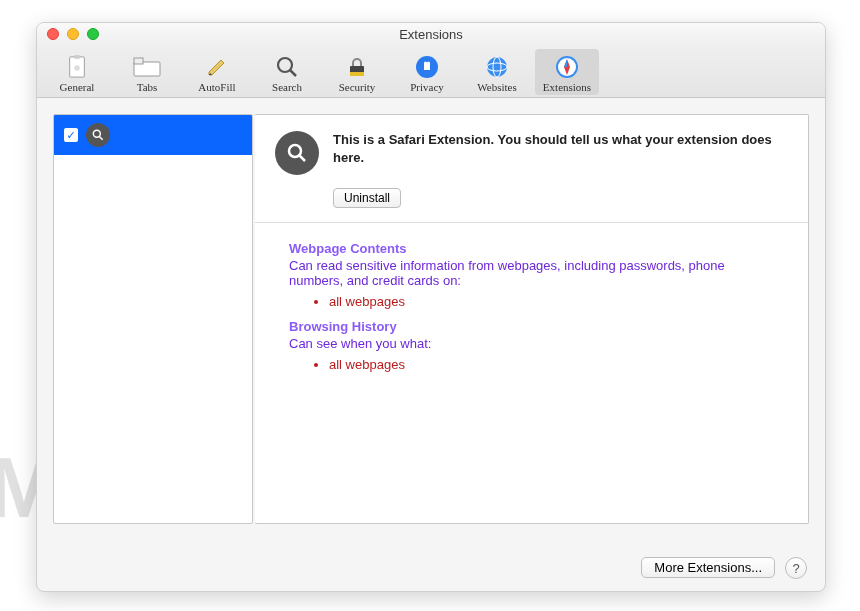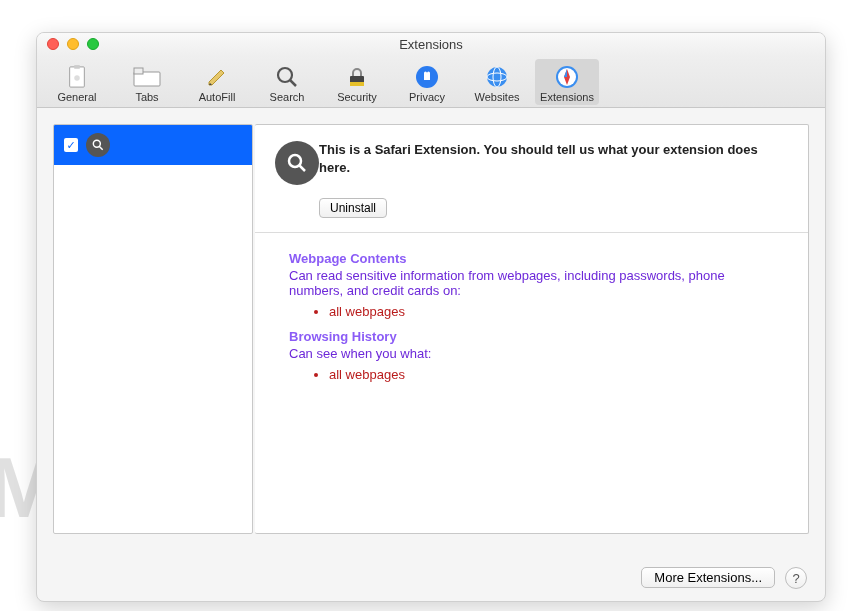--- a/index.html
+++ b/index.html
@@ -7,21 +7,21 @@
       font-family: -apple-system, "Helvetica Neue", Arial, sans-serif;
       background: #ffffff;
       width: 860px;
       height: 611px;
       position: relative;
       overflow: hidden;
     }
     .window {
       position: absolute;
       left: 36px;
-      top: 32px;
+      top: 22px;
       width: 790px;
       height: 570px;
       background: #f5f5f5;
       border: 1px solid #cfcfcf;
       border-radius: 8px;
       box-shadow: 0 6px 22px rgba(0,0,0,0.18);
       display: flex;
       flex-direction: column;
       overflow: hidden;
     }
@@ -39,20 +39,21 @@
     .tl.yellow { background:#ffbd2e; border:0.5px solid #e1a116;}
     .tl.green { background:#28c840; border:0.5px solid #17a92c;}
     .title {
       position:absolute; left:0; right:0; text-align:center;
       font-size:13px; color:#3a3a3a; font-weight:500;
     }
     .toolbar {
       display:flex; gap:6px; padding:4px 8px 2px;
       background: linear-gradient(#efefef,#e5e5e5);
       border-bottom:1px solid #c7c7c7;
+      font-family:Liberation Serif, serif;
     }
     .toolbar-item {
       width:64px; text-align:center; padding:4px 0 2px;
       border-radius:4px; font-size:11px; color:#323232;
       cursor:pointer;
     }
     .toolbar-item.selected { background:#d6d6d6; }
     .toolbar-item .ticon {
       height:28px; display:flex; align-items:center; justify-content:center;
     }
@@ -80,21 +81,21 @@
       background:#555; display:flex; align-items:center; justify-content:center;
     }
     .mag { width:14px; height:14px; }
     .detail {
       flex:1; height:410px;
       background:#fff; border:1px solid #c8c8c8;
       border-left:none; border-radius:2px;
       display:flex; flex-direction:column;
     }
     .detail-head {
-      display:flex; padding:16px 20px 14px;
+      display:flex; gap:14px; padding:16px 20px 14px;
       border-bottom:1px solid #dcdcdc;
       align-items:flex-start;
     }
     .bigicon {
       width:44px; height:44px; border-radius:50%;
       background:#555; display:flex; align-items:center; justify-content:center; flex-shrink:0;
     }
     .bigicon .mag { width:24px; height:24px; }
     .desc { font-size:13px; color:#222; font-weight:600; line-height:1.35; }
     .uninstall {

